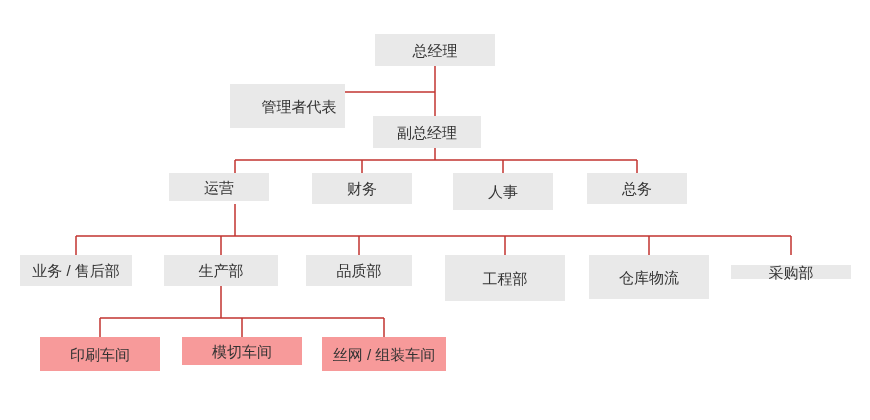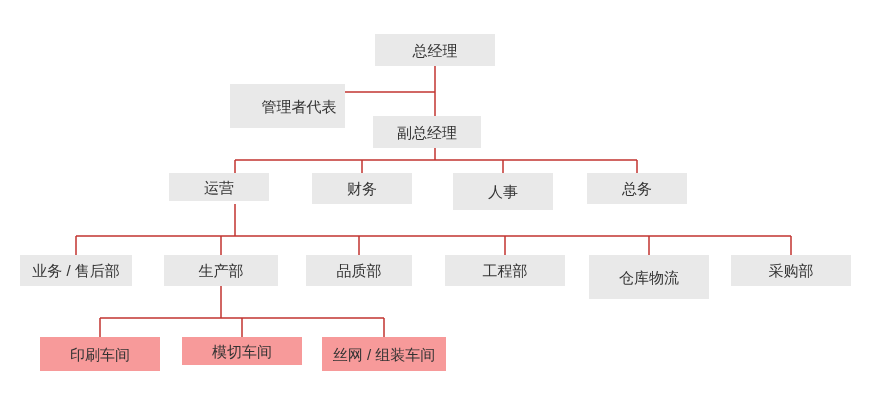--- a/index.html
+++ b/index.html
@@ -49,23 +49,23 @@
   #n-vice   { left: 373px; top: 116px; width: 108px; height: 32px; }
 
   #n-ops    { left: 169px; top: 173px; width: 100px; height: 28px; }
   #n-fin    { left: 312px; top: 173px; width: 100px; height: 31px; }
   #n-hr     { left: 453px; top: 173px; width: 100px; height: 37px; }
   #n-ga     { left: 587px; top: 173px; width: 100px; height: 31px; }
 
   #n-biz    { left:  20px; top: 255px; width: 112px; height: 31px; }
   #n-prod   { left: 164px; top: 255px; width: 114px; height: 31px; }
   #n-qa     { left: 306px; top: 255px; width: 106px; height: 31px; }
-  #n-eng    { left: 445px; top: 255px; width: 120px; height: 31px; }
+  #n-eng    { left: 445px; top: 255px; width: 120px; height: 46px; }
   #n-wh     { left: 589px; top: 255px; width: 120px; height: 44px; }
-  #n-pur    { left: 731px; top: 255px; width: 120px; height: 31px; }
+  #n-pur    { left: 731px; top: 265px; width: 120px; height: 14px; }
 
   #n-print  { left:  40px; top: 337px; width: 120px; height: 34px; }
   #n-die    { left: 182px; top: 337px; width: 120px; height: 28px; text-align: center; }
   #n-screen { left: 322px; top: 337px; width: 124px; height: 34px; }
 </style>
 </head>
 <body>
 
 <div class="canvas">
 

